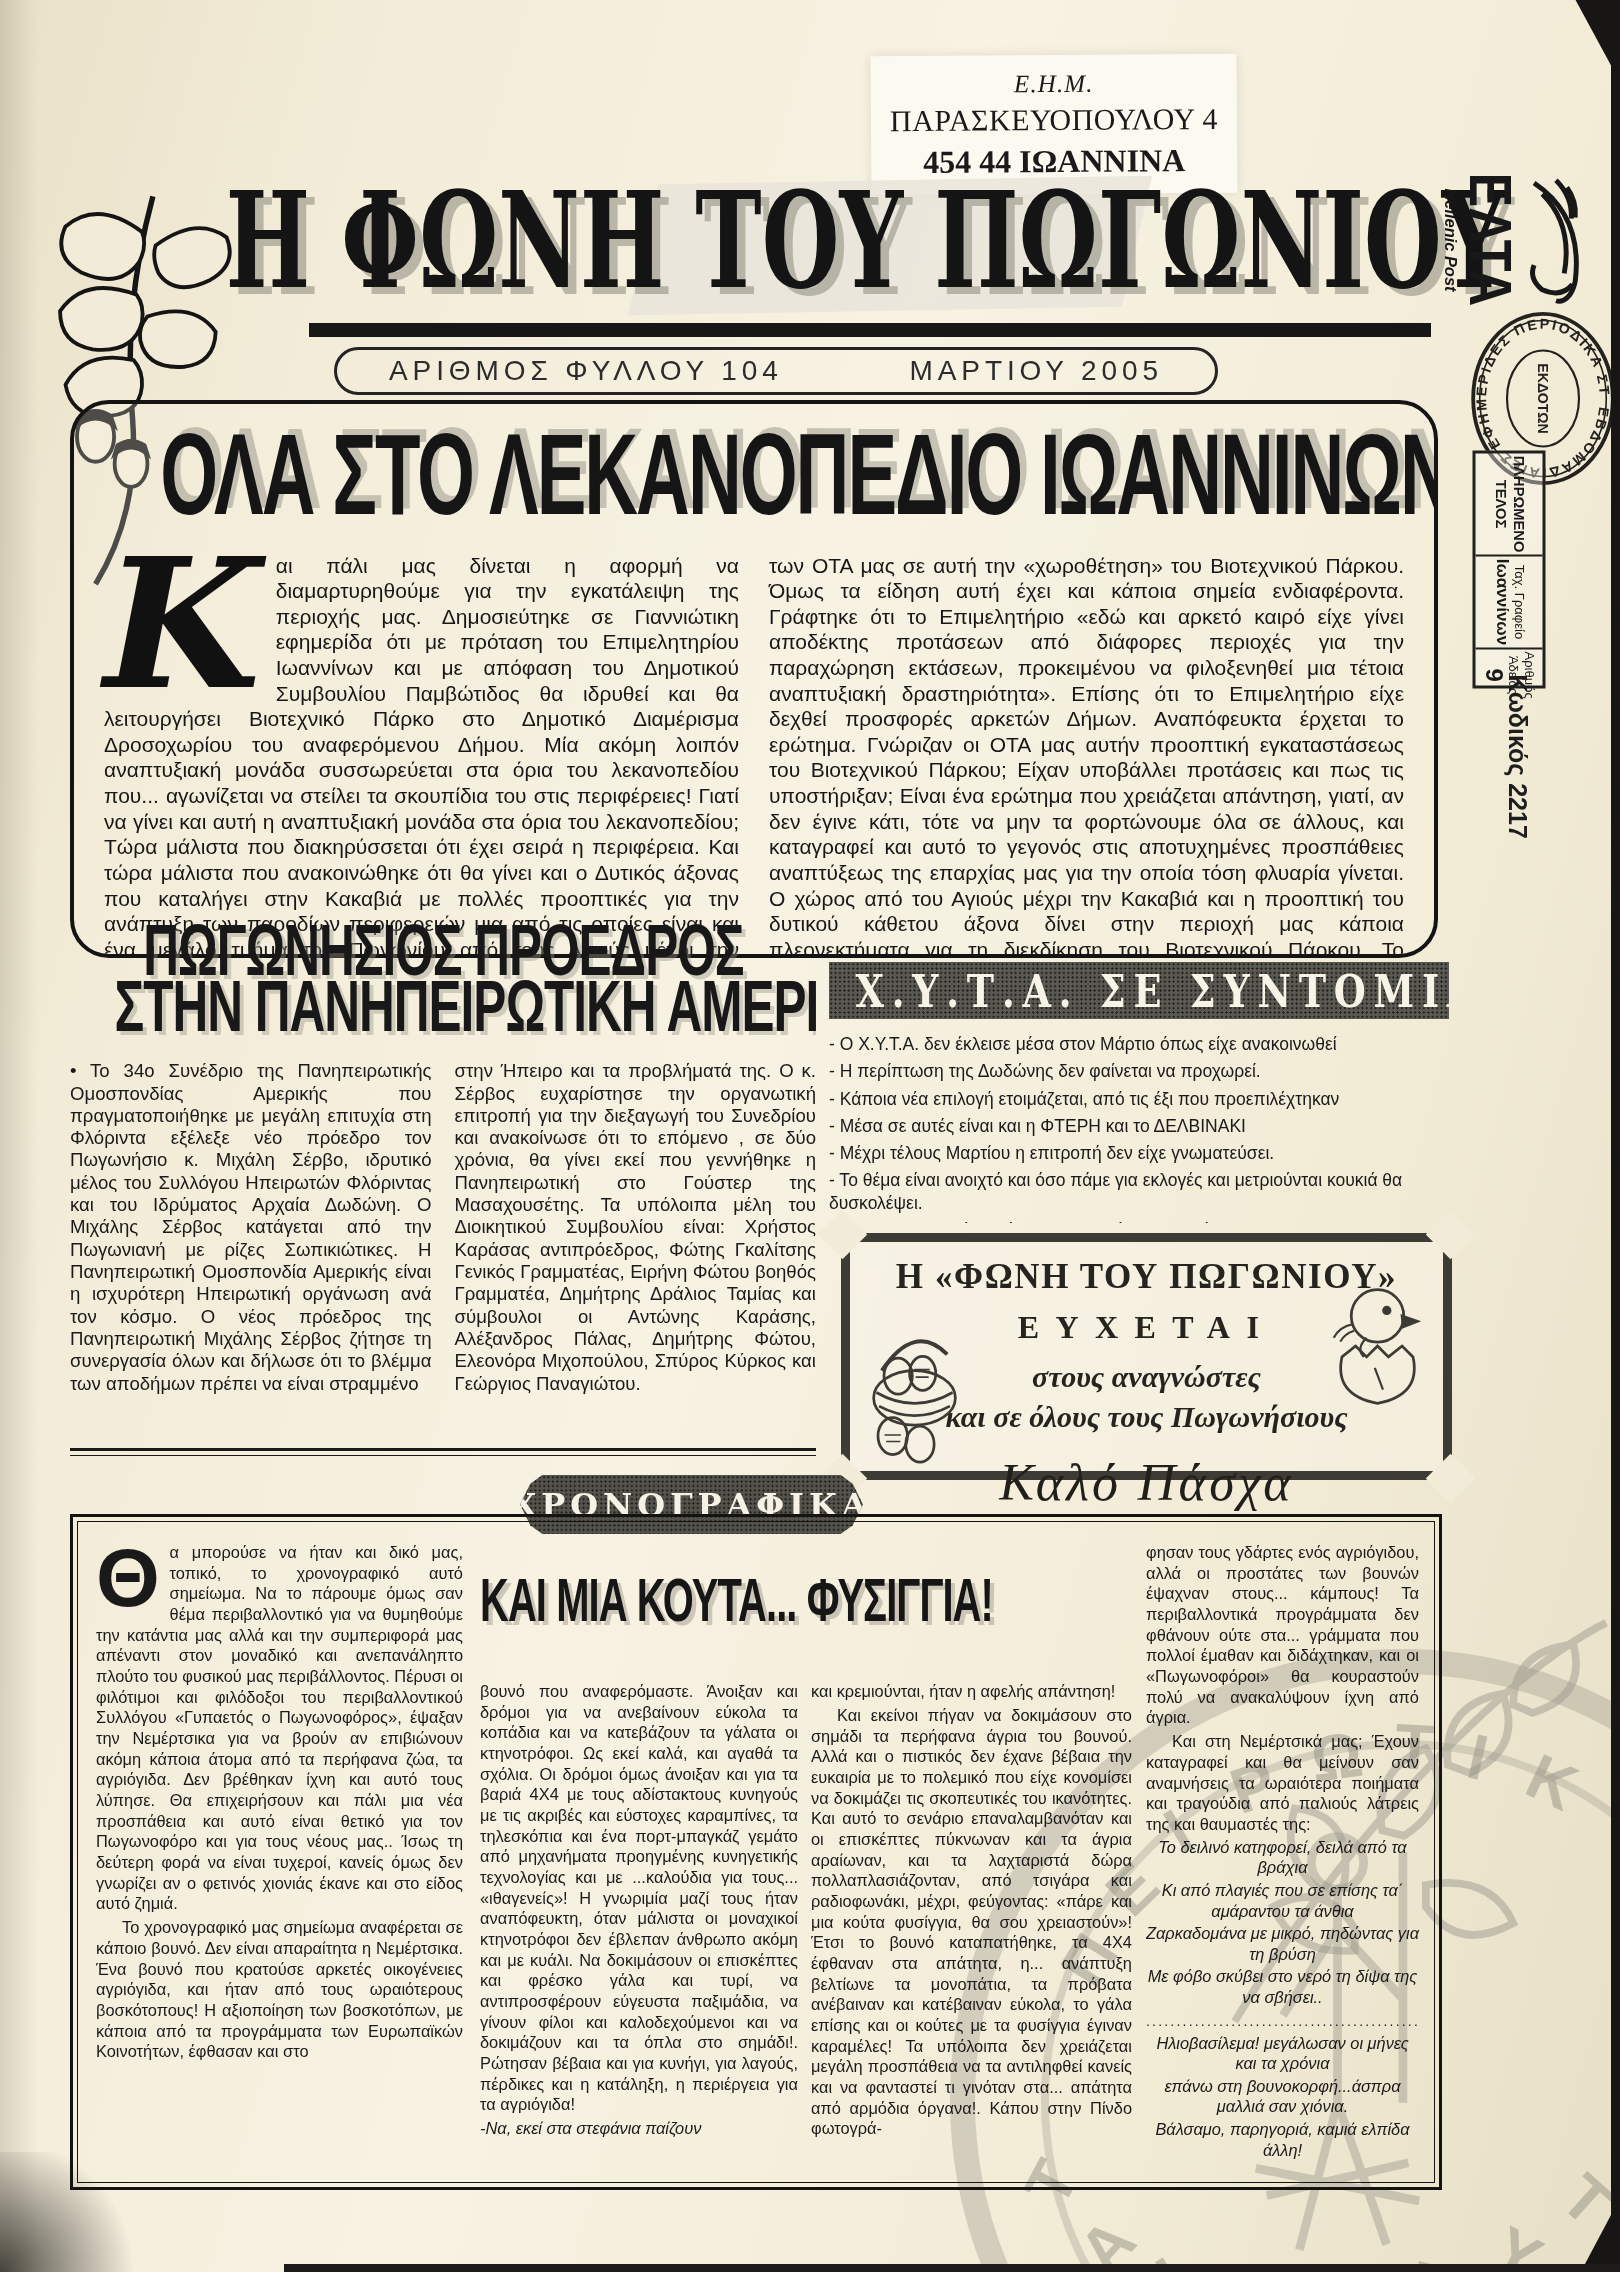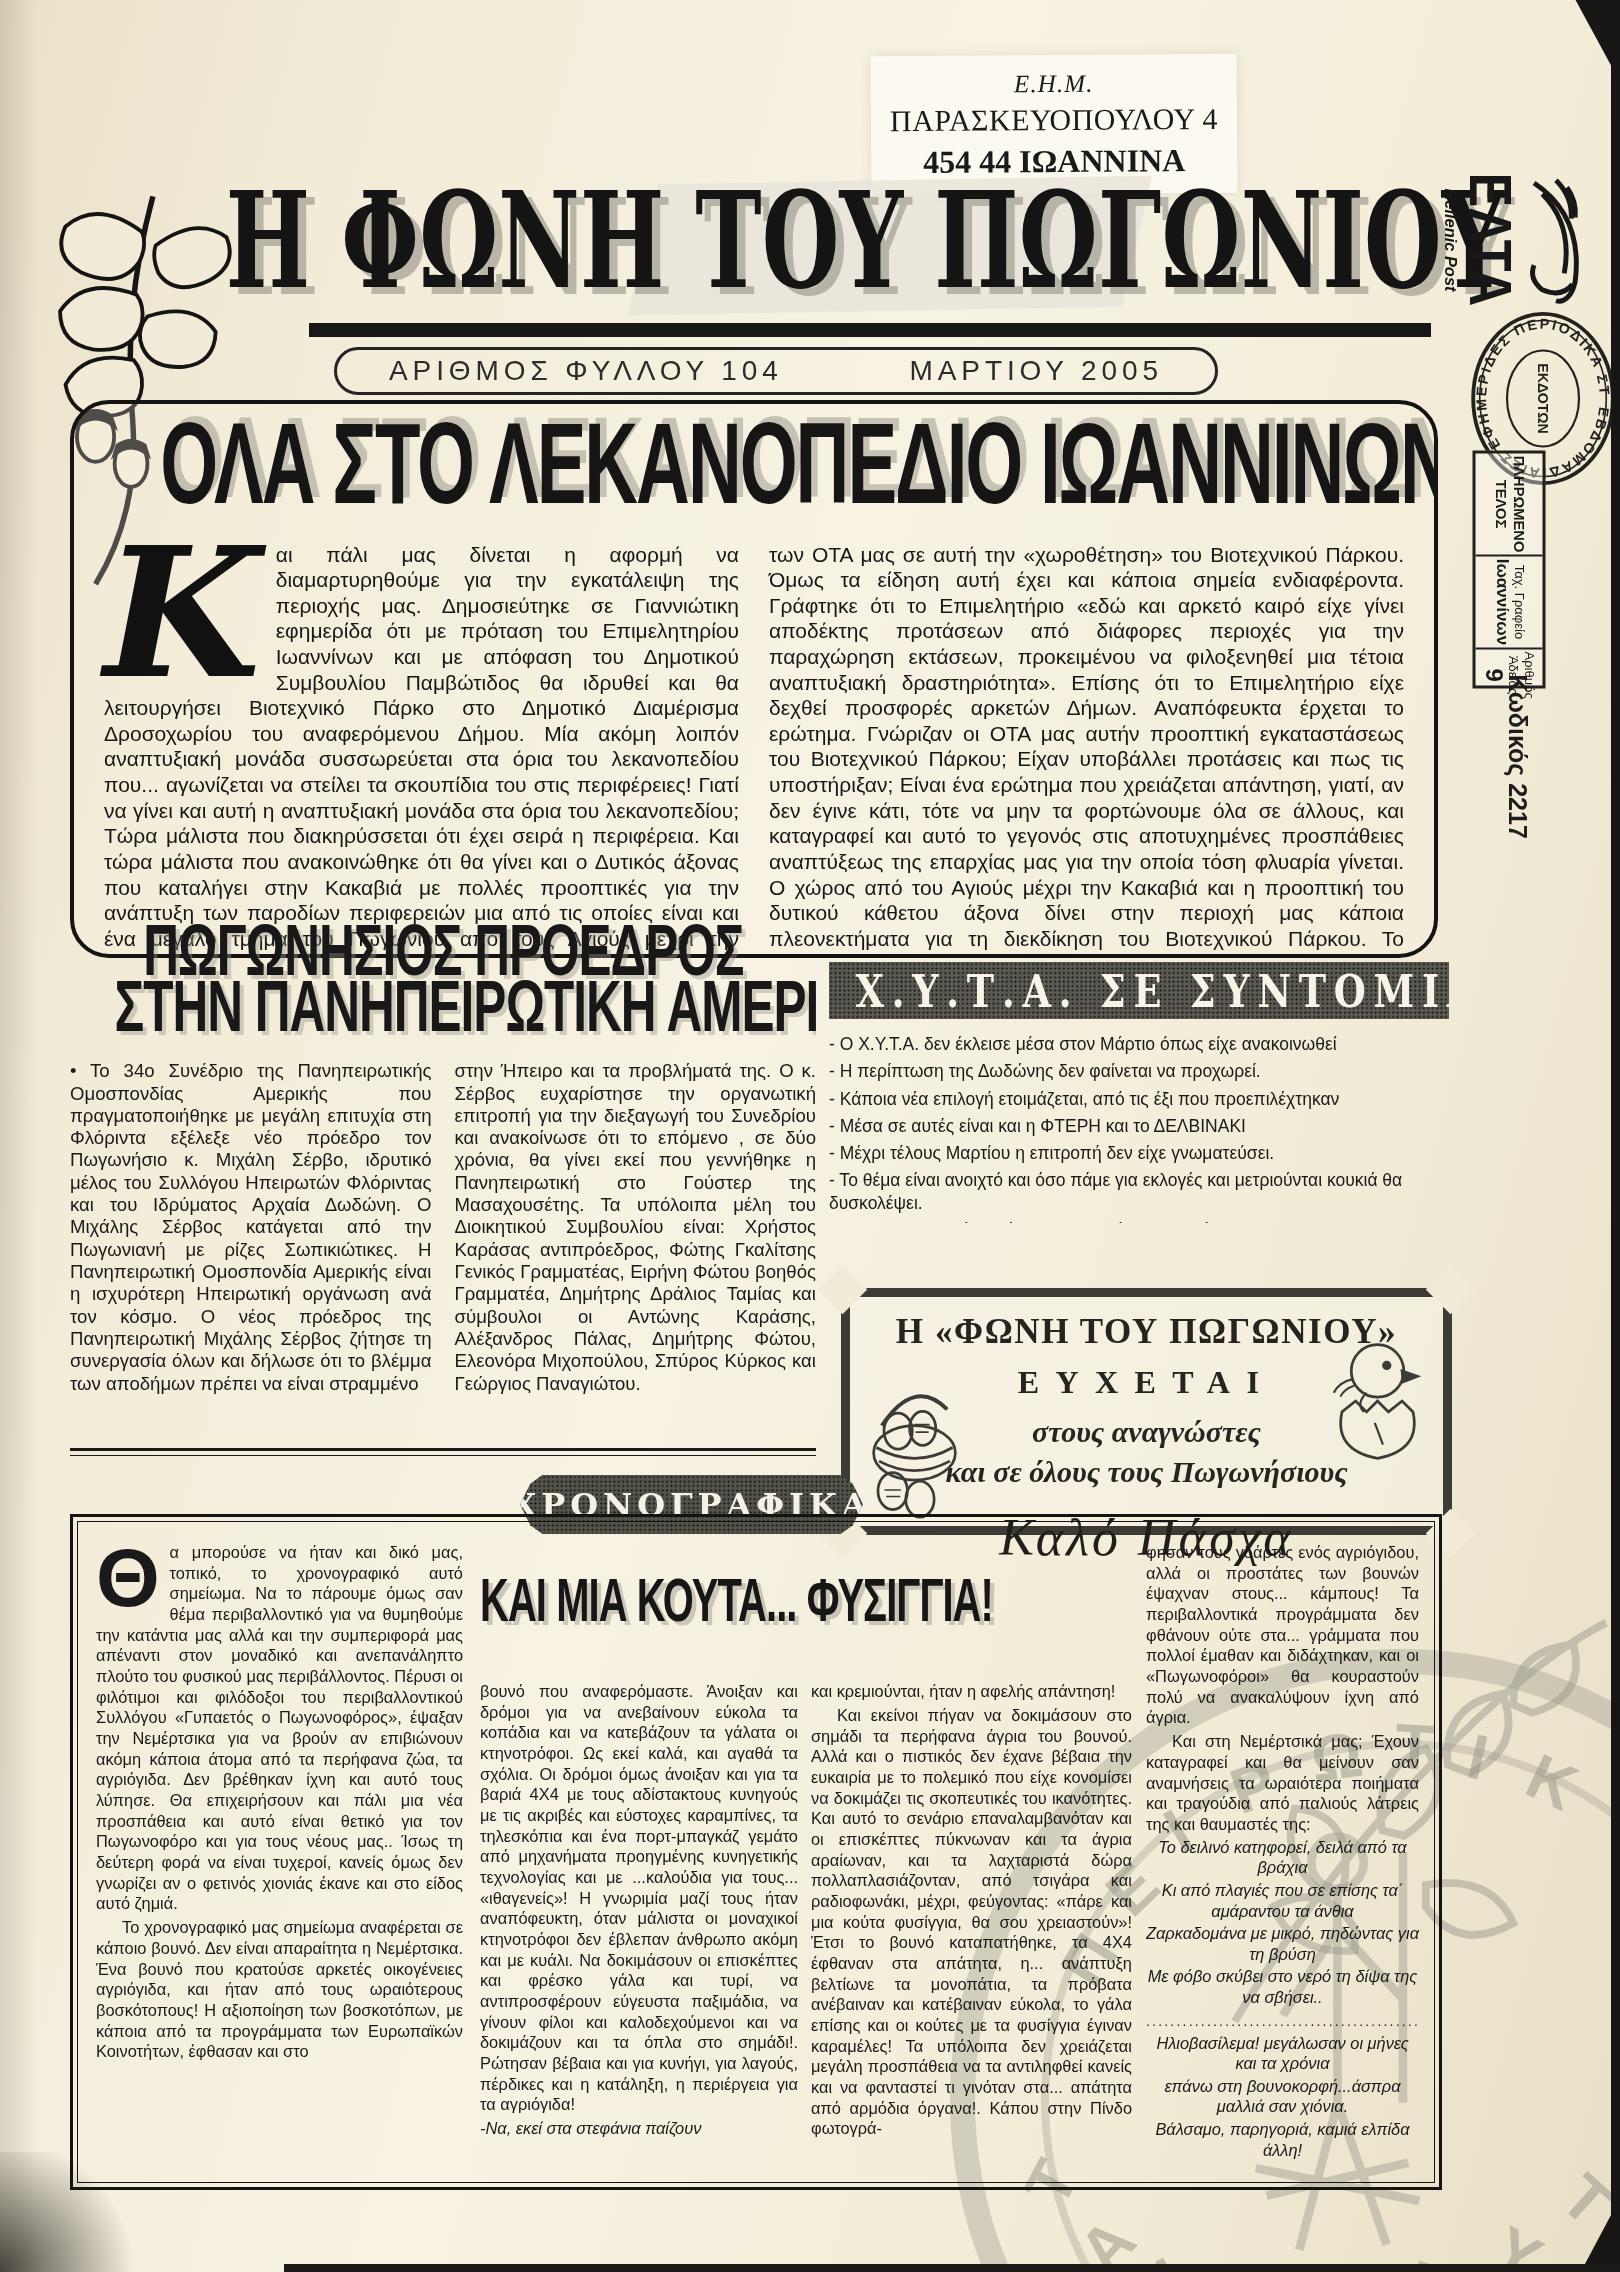--- a/index.html
+++ b/index.html
@@ -46,21 +46,21 @@
   .paid-cell:last-child{border-right:none;}
   .paid-b1{font-weight:bold;font-size:14.7px;line-height:1.2;}
   .paid-s{font-size:13px;line-height:1.2;}
   .paid-b2{font-weight:bold;font-size:17px;}
   .paid-n{font-weight:bold;font-size:24px;line-height:1;}
   .code-label{left:1428px;top:740px;width:175px;height:33px;transform:rotate(90deg);
     font-weight:bold;font-size:25px;text-align:center;color:#1d1d1d;}
 
   
   .lead-box{left:70px;top:400px;width:1368px;height:558px;border:4.4px solid #141414;border-radius:39px;
-    box-sizing:border-box;padding:6px 30px 11px 30px;overflow:hidden;background:rgba(248,243,229,.25);}
+    box-sizing:border-box;padding:17px 30px 11px 30px;overflow:hidden;background:rgba(248,243,229,.25);}
   .lead-headline{text-align:center;margin-top:6.6px;}
   .lead-headline span{display:inline-block;font-weight:bold;font-size:81px;letter-spacing:-2.2px;white-space:nowrap;
     transform:scale(.92,1.42);color:#151515;text-shadow:7px -3.8px 0 rgba(150,147,136,.5);}
   .lead-cols{display:flex;gap:30px;margin-top:32px;}
   .lead-col{flex:1;text-align:justify;font-size:21px;line-height:1.22;color:#171717;}
   .dropcap-k{float:left;font-family:"DejaVu Serif",serif;font-style:italic;font-weight:bold;
     font-size:180px;line-height:.72;margin:6.6px 15.3px 0 0;color:#111;}
 
   
   .pres{left:70px;top:922px;width:746px;height:475px;overflow:hidden;}
@@ -75,21 +75,21 @@
   .xyta{left:829px;top:962px;width:620px;height:261px;overflow:hidden;}
   .xyta-banner{height:57px;background-color:#5a5952;
     background-image:radial-gradient(rgba(20,20,18,.85) 0.9px,transparent 1px);background-size:4.4px 4.4px;
     display:flex;align-items:center;justify-content:center;}
   .xyta-banner span{font-family:"DejaVu Serif",serif;font-weight:bold;font-size:36px;letter-spacing:7.6px;
     color:#f7f3e6;transform:scale(1.02,1.22);white-space:nowrap;}
   .xyta-items{margin-top:14px;font-size:17.5px;line-height:1.28;}
   .xyta-item{margin-bottom:4.9px;}
 
   
-  .easter{left:841px;top:1288px;width:611px;height:247px;border:9.3px solid #3c3b35;box-sizing:border-box;
+  .easter{left:841px;top:1233px;width:611px;height:247px;border:9.3px solid #3c3b35;box-sizing:border-box;
     background:rgba(249,245,233,.45);text-align:center;font-family:"Liberation Serif",serif;overflow:visible;}
   .easter .notch{position:absolute;width:35px;height:35px;background:#f2ebd7;transform:rotate(45deg);}
   .easter-l1{margin-top:15.3px;font-weight:bold;font-size:35px;letter-spacing:1.6px;color:#25241f;}
   .easter-l2{margin-top:12px;font-size:32px;letter-spacing:16.4px;font-weight:bold;color:#25241f;}
   .easter-l3{margin-top:14px;font-weight:bold;font-style:italic;font-size:30px;color:#25241f;}
   .easter-l4{margin-top:5.5px;font-weight:bold;font-style:italic;font-size:30px;color:#25241f;}
   .easter-l5{margin-top:19px;font-weight:normal;font-style:italic;font-size:52px;letter-spacing:3.3px;color:#201f1a;}
   .easter-basket{position:absolute;left:9.8px;top:63px;}
   .easter-chick{position:absolute;right:7.6px;top:22px;}
 

